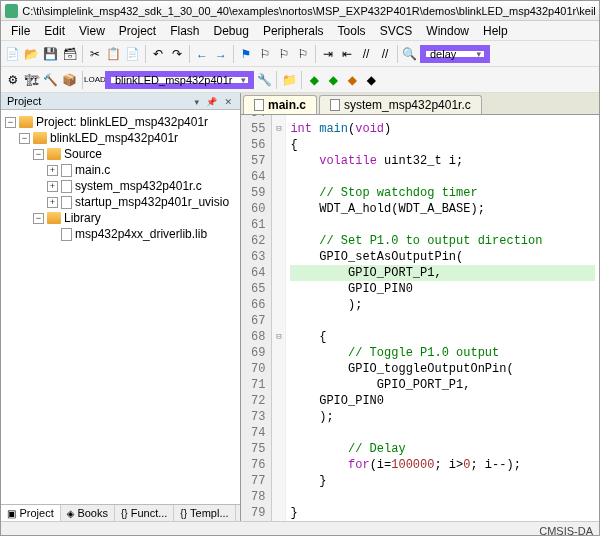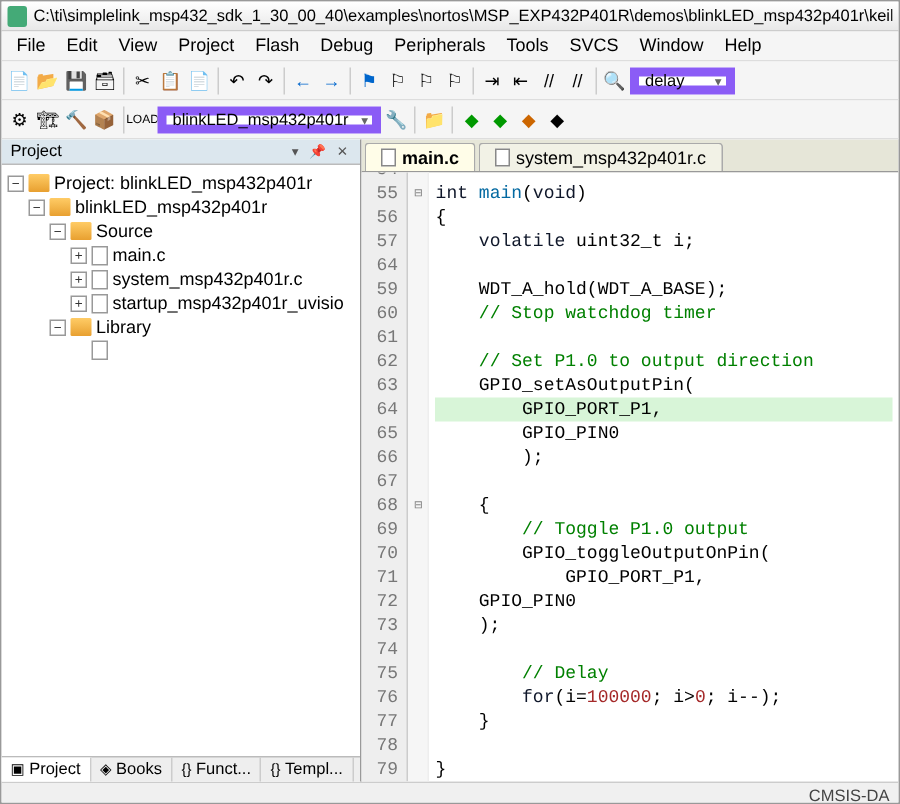--- a/index.html
+++ b/index.html
@@ -1,20 +1,20 @@
 <!DOCTYPE html>
 <html><head>
 <meta charset="utf-8">
 <style>
 * { box-sizing: border-box; margin: 0; padding: 0; }
 body { font-family: "Segoe UI", Tahoma, sans-serif; font-size: 11px; background: #fff; color: #000; width: 600px; height: 536px; overflow: hidden; border: 1px solid #999; }
 .title-bar { background: linear-gradient(#fff,#e8e8e8); height: 20px; display: flex; align-items: center; padding: 0 4px; border-bottom: 1px solid #ccc; }
 .title-bar .app-icon { width: 14px; height: 14px; background: #4a7; border-radius: 2px; margin-right: 4px; }
 .title-bar span { white-space: nowrap; overflow: hidden; font-size: 11px; }
-.menu-bar { background: #f5f5f5; height: 20px; display: flex; align-items: flex-start; gap: 2px; padding: 0 4px; border-bottom: 1px solid #ddd; }
+.menu-bar { background: #f5f5f5; height: 20px; display: flex; align-items: center; gap: 2px; padding: 0 4px; border-bottom: 1px solid #ddd; }
 .menu-bar span { padding: 2px 6px; font-size: 12px; cursor: default; }
 .toolbar { background: #f5f5f5; height: 26px; display: flex; align-items: center; gap: 1px; padding: 0 3px; border-bottom: 1px solid #ddd; }
 .toolbar .tb-icon { width: 18px; height: 18px; display: flex; align-items: center; justify-content: center; font-size: 12px; }
 .toolbar .sep { width: 1px; height: 18px; background: #ccc; margin: 0 2px; }
 .toolbar .combo { height: 18px; border: 6px solid #8b5cf6; background: #fff; font-size: 11px; padding: 0 16px 0 4px; display: flex; align-items: center; position: relative; min-width: 60px; }
 .toolbar .combo::after { content: "▾"; position: absolute; right: 3px; color: #666; font-size: 9px; }
 .main { display: flex; height: calc(100% - 106px); }
 .project-panel { width: 240px; border-right: 1px solid #999; display: flex; flex-direction: column; background: #fff; }
 .panel-header { background: #dce7ee; padding: 2px 6px; font-size: 11px; border-bottom: 1px solid #bbb; display:flex; justify-content:space-between; align-items:center;}
 .panel-header .ph-btns span { font-size:9px; color:#555; padding:0 2px; cursor:default;}
@@ -37,21 +37,21 @@
 .file-tab { padding: 2px 10px; font-size: 12px; background: #f2f2e6; border: 1px solid #aaa; border-bottom: none; border-radius: 3px 3px 0 0; margin-right: 2px; display:flex; align-items:center; gap:4px;}
 .file-tab.active { background: #fffde8; font-weight: bold; }
 .file-tab .tab-icon { width:10px; height:12px; background:#fff; border:1px solid #888;}
 .code-area { flex: 1; display: flex; font-family: Consolas, "Courier New", monospace; font-size: 12px; overflow: auto; background: #fff; align-items: flex-end; }
 .gutter { background: #eee; border-right: 1px solid #ccc; text-align: right; padding: 0 6px 0 10px; color: #777; user-select: none; }
 .gutter div { height: 16px; line-height: 16px; }
 .fold-col { width: 14px; background: #f6f6f6; border-right: 1px solid #eee; }
 .fold-col div { height: 16px; font-size: 9px; text-align: center; color: #888; line-height: 16px;}
 .code { flex: 1; padding: 0 4px; }
 .code .line { height: 16px; line-height: 16px; white-space: pre; }
-.kw { color: #0f172a; }
+.kw { color: #a21caf; }
 .cm { color: #008000; }
 .fn { color: #0369a1; }
 .num { color: #a52a2a; }
 .hl { background: #d8f5d8; }
 .status-bar { height: 18px; background: #f0f0f0; border-top: 1px solid #ccc; display:flex; justify-content:flex-end; align-items:center; padding:0 6px; font-size:11px; color:#444;}
 </style>
 </head>
 <body>
 
 <div class="title-bar">
@@ -163,20 +163,21 @@
           <span>startup_msp432p401r_uvisio</span>
         </div>
         <div class="tree-node d2">
           <span class="exp">−</span>
           <span class="node-icon icon-folder"></span>
           <span>Library</span>
         </div>
         <div class="tree-node d3">
           <span class="exp blank"></span>
           <span class="node-icon icon-file"></span>
+          <span>msp432p4xx_driverlib.lib</span>
         </div>
       </div>
     <div class="panel-tabs" id="ptabs">
         <div class="ptab active">
           <span style="font-size: 10px;">▣</span>
           <span>Project</span>
         </div>
         <div class="ptab">
           <span style="font-size: 10px;">◈</span>
           <span>Books</span>
@@ -258,22 +259,22 @@
           <div></div>
           <div></div>
           <div></div>
           <div></div>
         </div>
       <div class="code" id="code">
           <div class="line"><span class="kw">int </span><span class="fn">main</span><span class="">(</span><span class="kw">void</span><span class="">)</span></div>
           <div class="line"><span class="">{</span></div>
           <div class="line"><span class="">    </span><span class="kw">volatile</span><span class=""> uint32_t i;</span></div>
           <div class="line"><span class=""></span></div>
+          <div class="line"><span class="">    </span><span class="cm">// Stop watchdog timer</span></div>
           <div class="line"><span class="">    WDT_A_hold(WDT_A_BASE);</span></div>
-          <div class="line"><span class="">    </span><span class="cm">// Stop watchdog timer</span></div>
           <div class="line"><span class=""></span></div>
           <div class="line"><span class="">    </span><span class="cm">// Set P1.0 to output direction</span></div>
           <div class="line"><span class="">    GPIO_setAsOutputPin(</span></div>
           <div class="line hl"><span class="">        GPIO_PORT_P1,</span></div>
           <div class="line"><span class="">        GPIO_PIN0</span></div>
           <div class="line"><span class="">        );</span></div>
           <div class="line"><span class=""></span></div>
           <div class="line"><span class="">    {</span></div>
           <div class="line"><span class="">        </span><span class="cm">// Toggle P1.0 output</span></div>
           <div class="line"><span class="">        GPIO_toggleOutputOnPin(</span></div>

